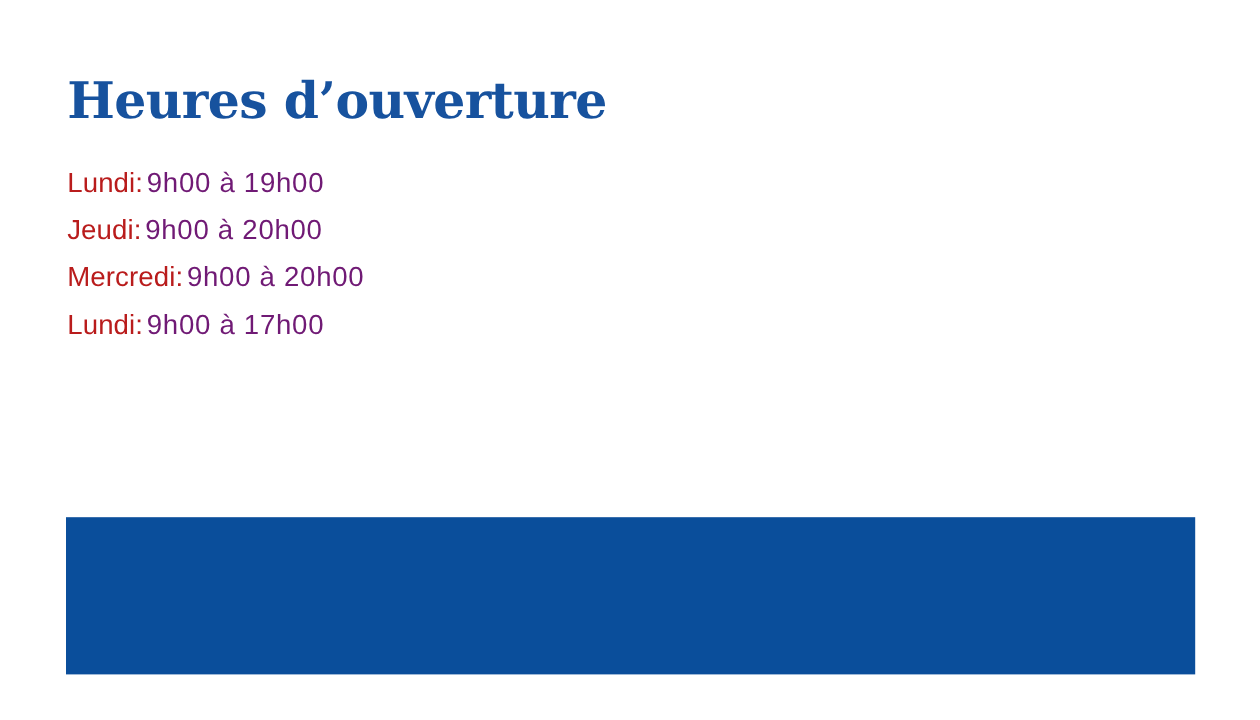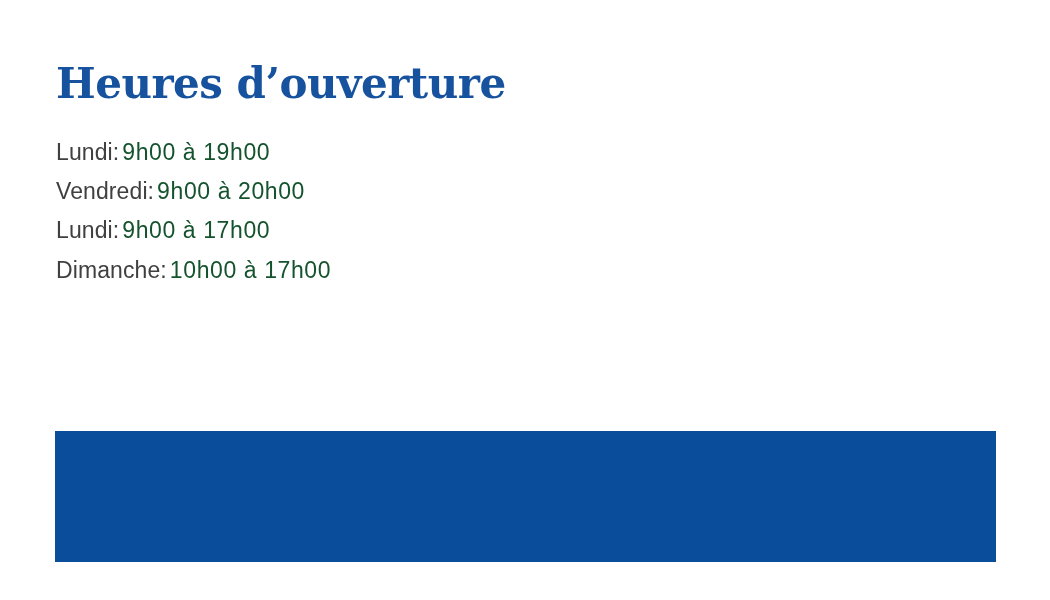--- a/index.html
+++ b/index.html
@@ -44,26 +44,26 @@
   .hours-row {
     display: block;
     font-family: "Liberation Sans", sans-serif;
     font-size: 23px;
     line-height: 39.2px;
     white-space: nowrap;
     letter-spacing: 0.1px;
   }
 
   .day-label {
-    color: #404040;
+    color: #b91c1c;
     font-weight: normal;
   }
 
   .time-value {
-    color: #14532d;
+    color: #701a75;
     font-weight: normal;
     margin-left: 3px;
     letter-spacing: 0.6px;
   }
 
   .blue-banner {
     position: absolute;
     left: 55px;
     top: 431px;
     width: 941px;
@@ -79,30 +79,30 @@
   <div class="page-title">Heures d’ouverture</div>
 
   <div class="hours-list">
 
     <div class="hours-row">
       <span class="day-label">Lundi:</span><span class="time-value">9h00  à  19h00</span>
     </div>
 
 
 
+    <div class="hours-row">
+      <span class="day-label">Jeudi:</span><span class="time-value">9h00  à  20h00</span>
+    </div>
 
     <div class="hours-row">
-      <span class="day-label">Vendredi:</span><span class="time-value">9h00  à  20h00</span>
+      <span class="day-label">Mercredi:</span><span class="time-value">9h00  à  20h00</span>
     </div>
 
     <div class="hours-row">
       <span class="day-label">Lundi:</span><span class="time-value">9h00  à  17h00</span>
     </div>
 
-    <div class="hours-row">
-      <span class="day-label">Dimanche:</span><span class="time-value">10h00  à  17h00</span>
-    </div>
 
   </div>
 
   <div class="blue-banner"></div>
 
 </div>
 
 </body></html>

